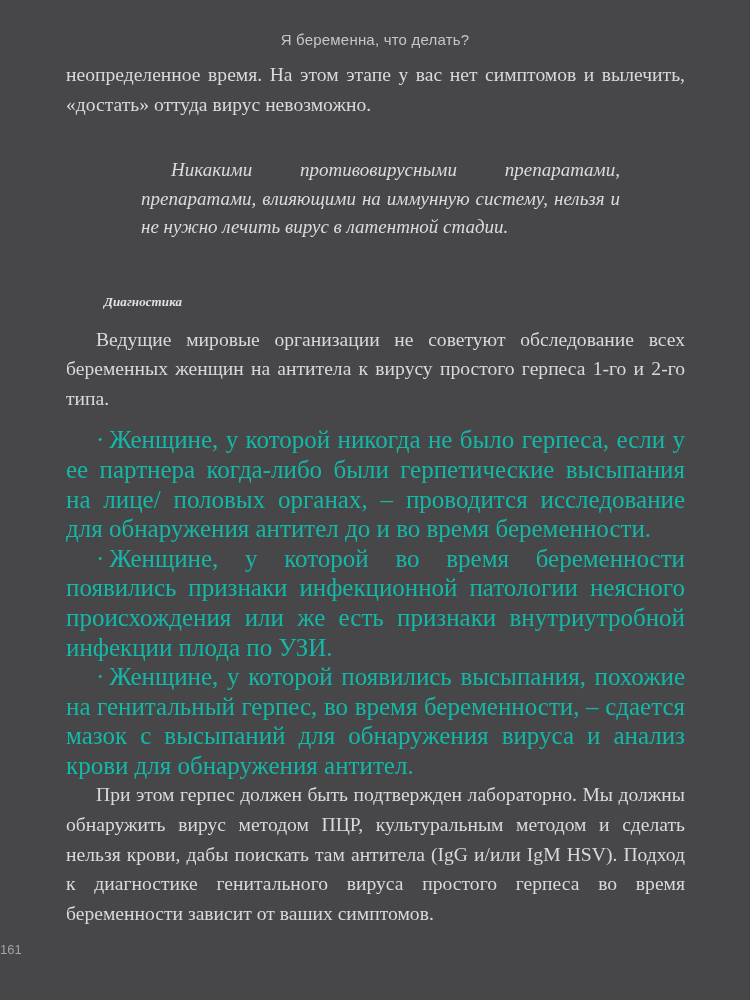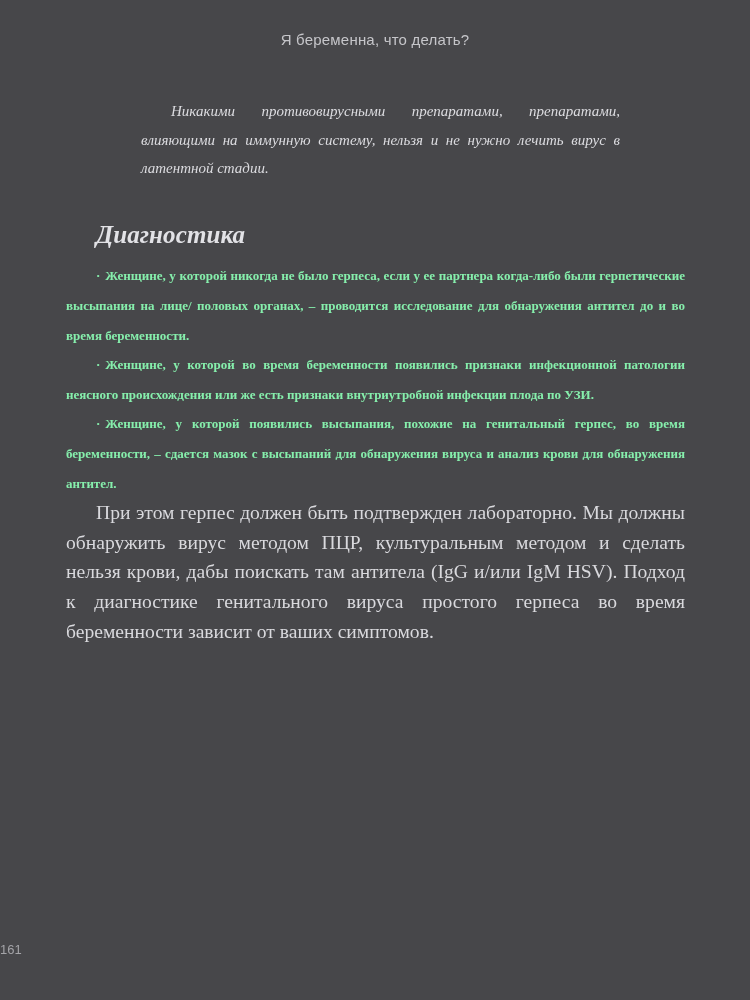--- a/index.html
+++ b/index.html
@@ -61,51 +61,50 @@
     text-indent: 0;
   }
 
   
   .pullquote {
     margin: 0;
     padding: 0;
     margin-left: 75px;
     margin-right: 65px;
     font-style: italic;
-    font-size: 15px;
+    font-size: 19px;
     line-height: 28.6px;
     text-align: justify;
     text-indent: 30px;
     color: #dcdce0;
   }
 
   .spacer-lg { height: 37px; }
   .spacer-sm { height: 12px; }
 
   
   h3.subhead {
-    margin: 0;
-    font-size: 25px;
+    margin: 8px;
+    font-size: 13px;
     line-height: 29.6px;
     font-style: italic;
     font-weight: bold;
     text-indent: 30px;
     color: #e2e2e6;
     letter-spacing: 0.1px;
   }
 
   
   p.bullet {
     margin: 0;
-    font-size: 13px;
+    font-size: 25px;
     line-height: 29.6px;
     text-align: justify;
     text-indent: 30px;
-    color: #86efac;
-    font-weight: bold;
+    color: #14b8a6;
   }
   p.bullet .mark {
     padding-right: 5px;
   }
 
   
   .folio {
     position: absolute;
     bottom: 42px;
     left: 0;
@@ -119,30 +118,32 @@
 </style>
 </head>
 <body style="background: rgb(71, 71, 74); color: rgb(217, 217, 221);">
 
 <div class="page">
 
   <div class="running-header">Я беременна, что делать?</div>
 
   <div class="content">
 
+    <p class="para noindent">неопределенное время. На этом этапе у вас нет симптомов и вылечить, «достать» оттуда вирус невозможно.</p>
 
     <div class="spacer-lg"></div>
 
     <p class="pullquote">Никакими противовирусными препаратами, препаратами, влияющими на иммунную систему, нельзя и не нужно лечить вирус в латентной стадии.</p>
 
     <div class="spacer-lg"></div>
 
     <h3 class="subhead">Диагностика</h3>
 
 
+    <p class="para">Ведущие мировые организации не советуют обследование всех беременных женщин на антитела к вирусу простого герпеса 1-го и 2-го типа.</p>
 
     <div class="spacer-sm"></div>
 
 
     <p class="bullet">
       <span class="mark">·</span><span>Женщине, у которой никогда не было герпеса, если у ее партнера когда-либо были герпетические высыпания на лице/ половых органах, – проводится исследование для обнаружения антител до и во время беременности.</span>
     </p>
 
     <p class="bullet">
       <span class="mark">·</span><span>Женщине, у которой во время беременности появились признаки инфекционной патологии неясного происхождения или же есть признаки внутриутробной инфекции плода по УЗИ.</span>

